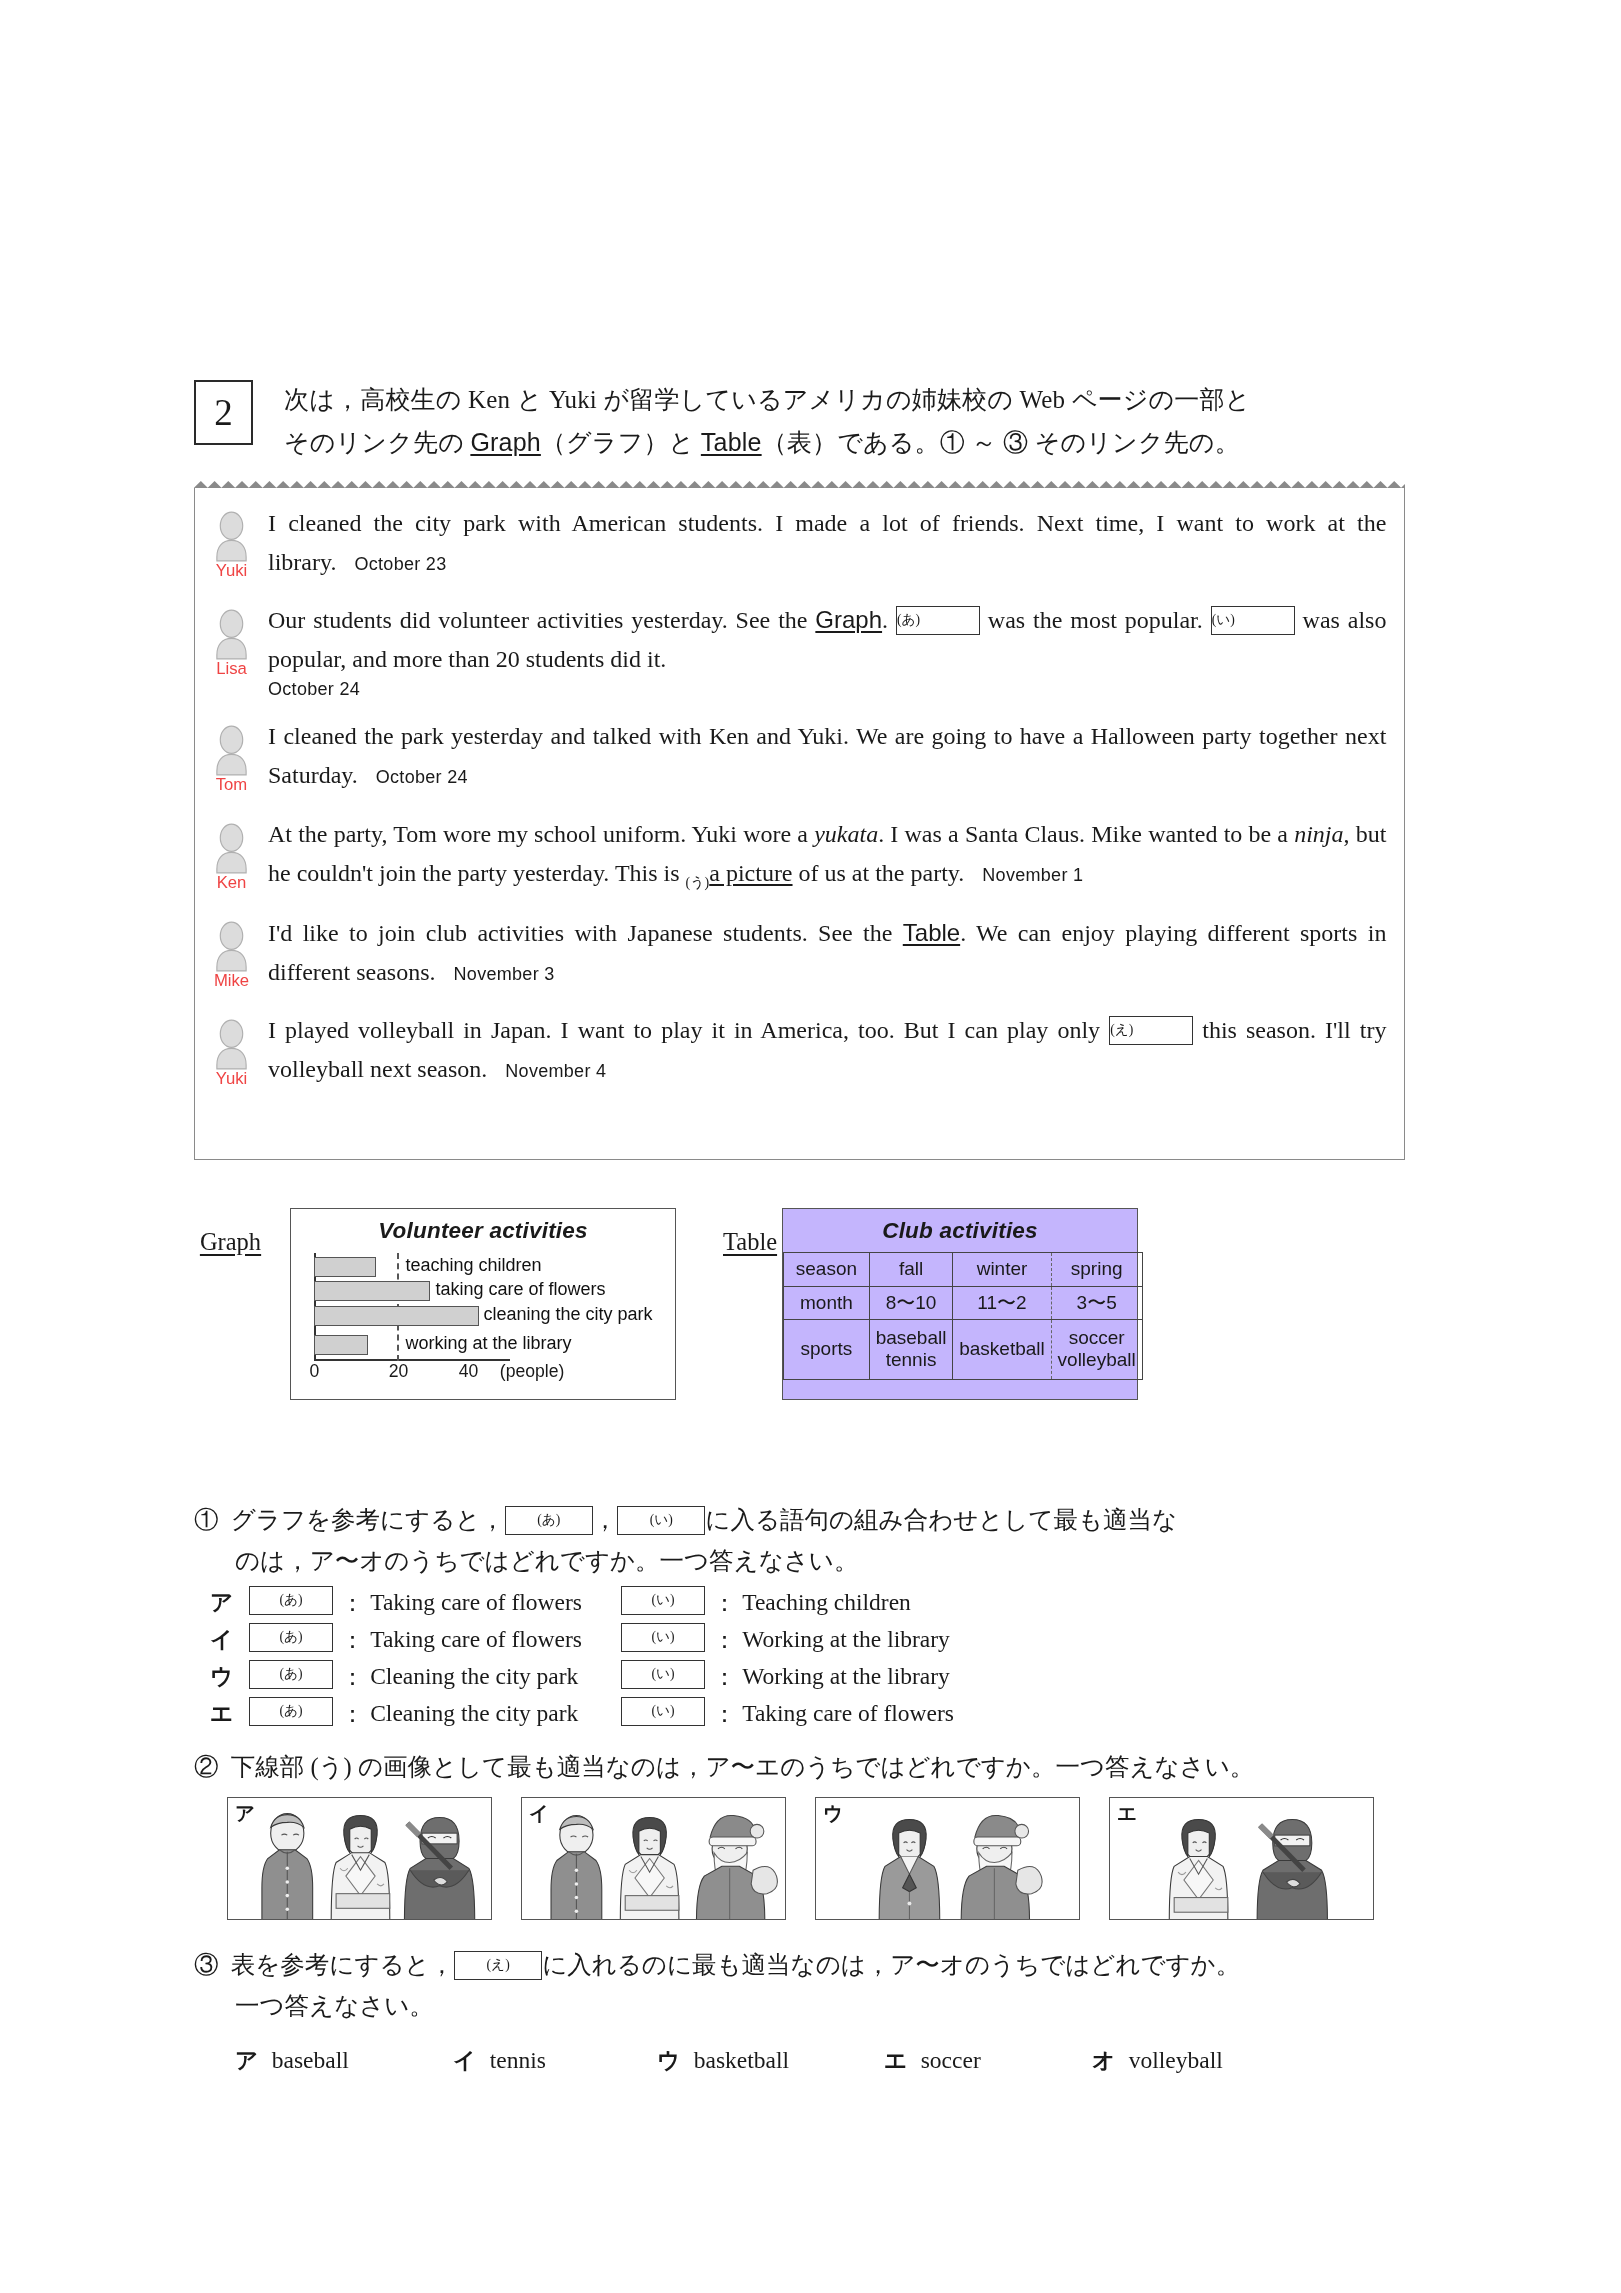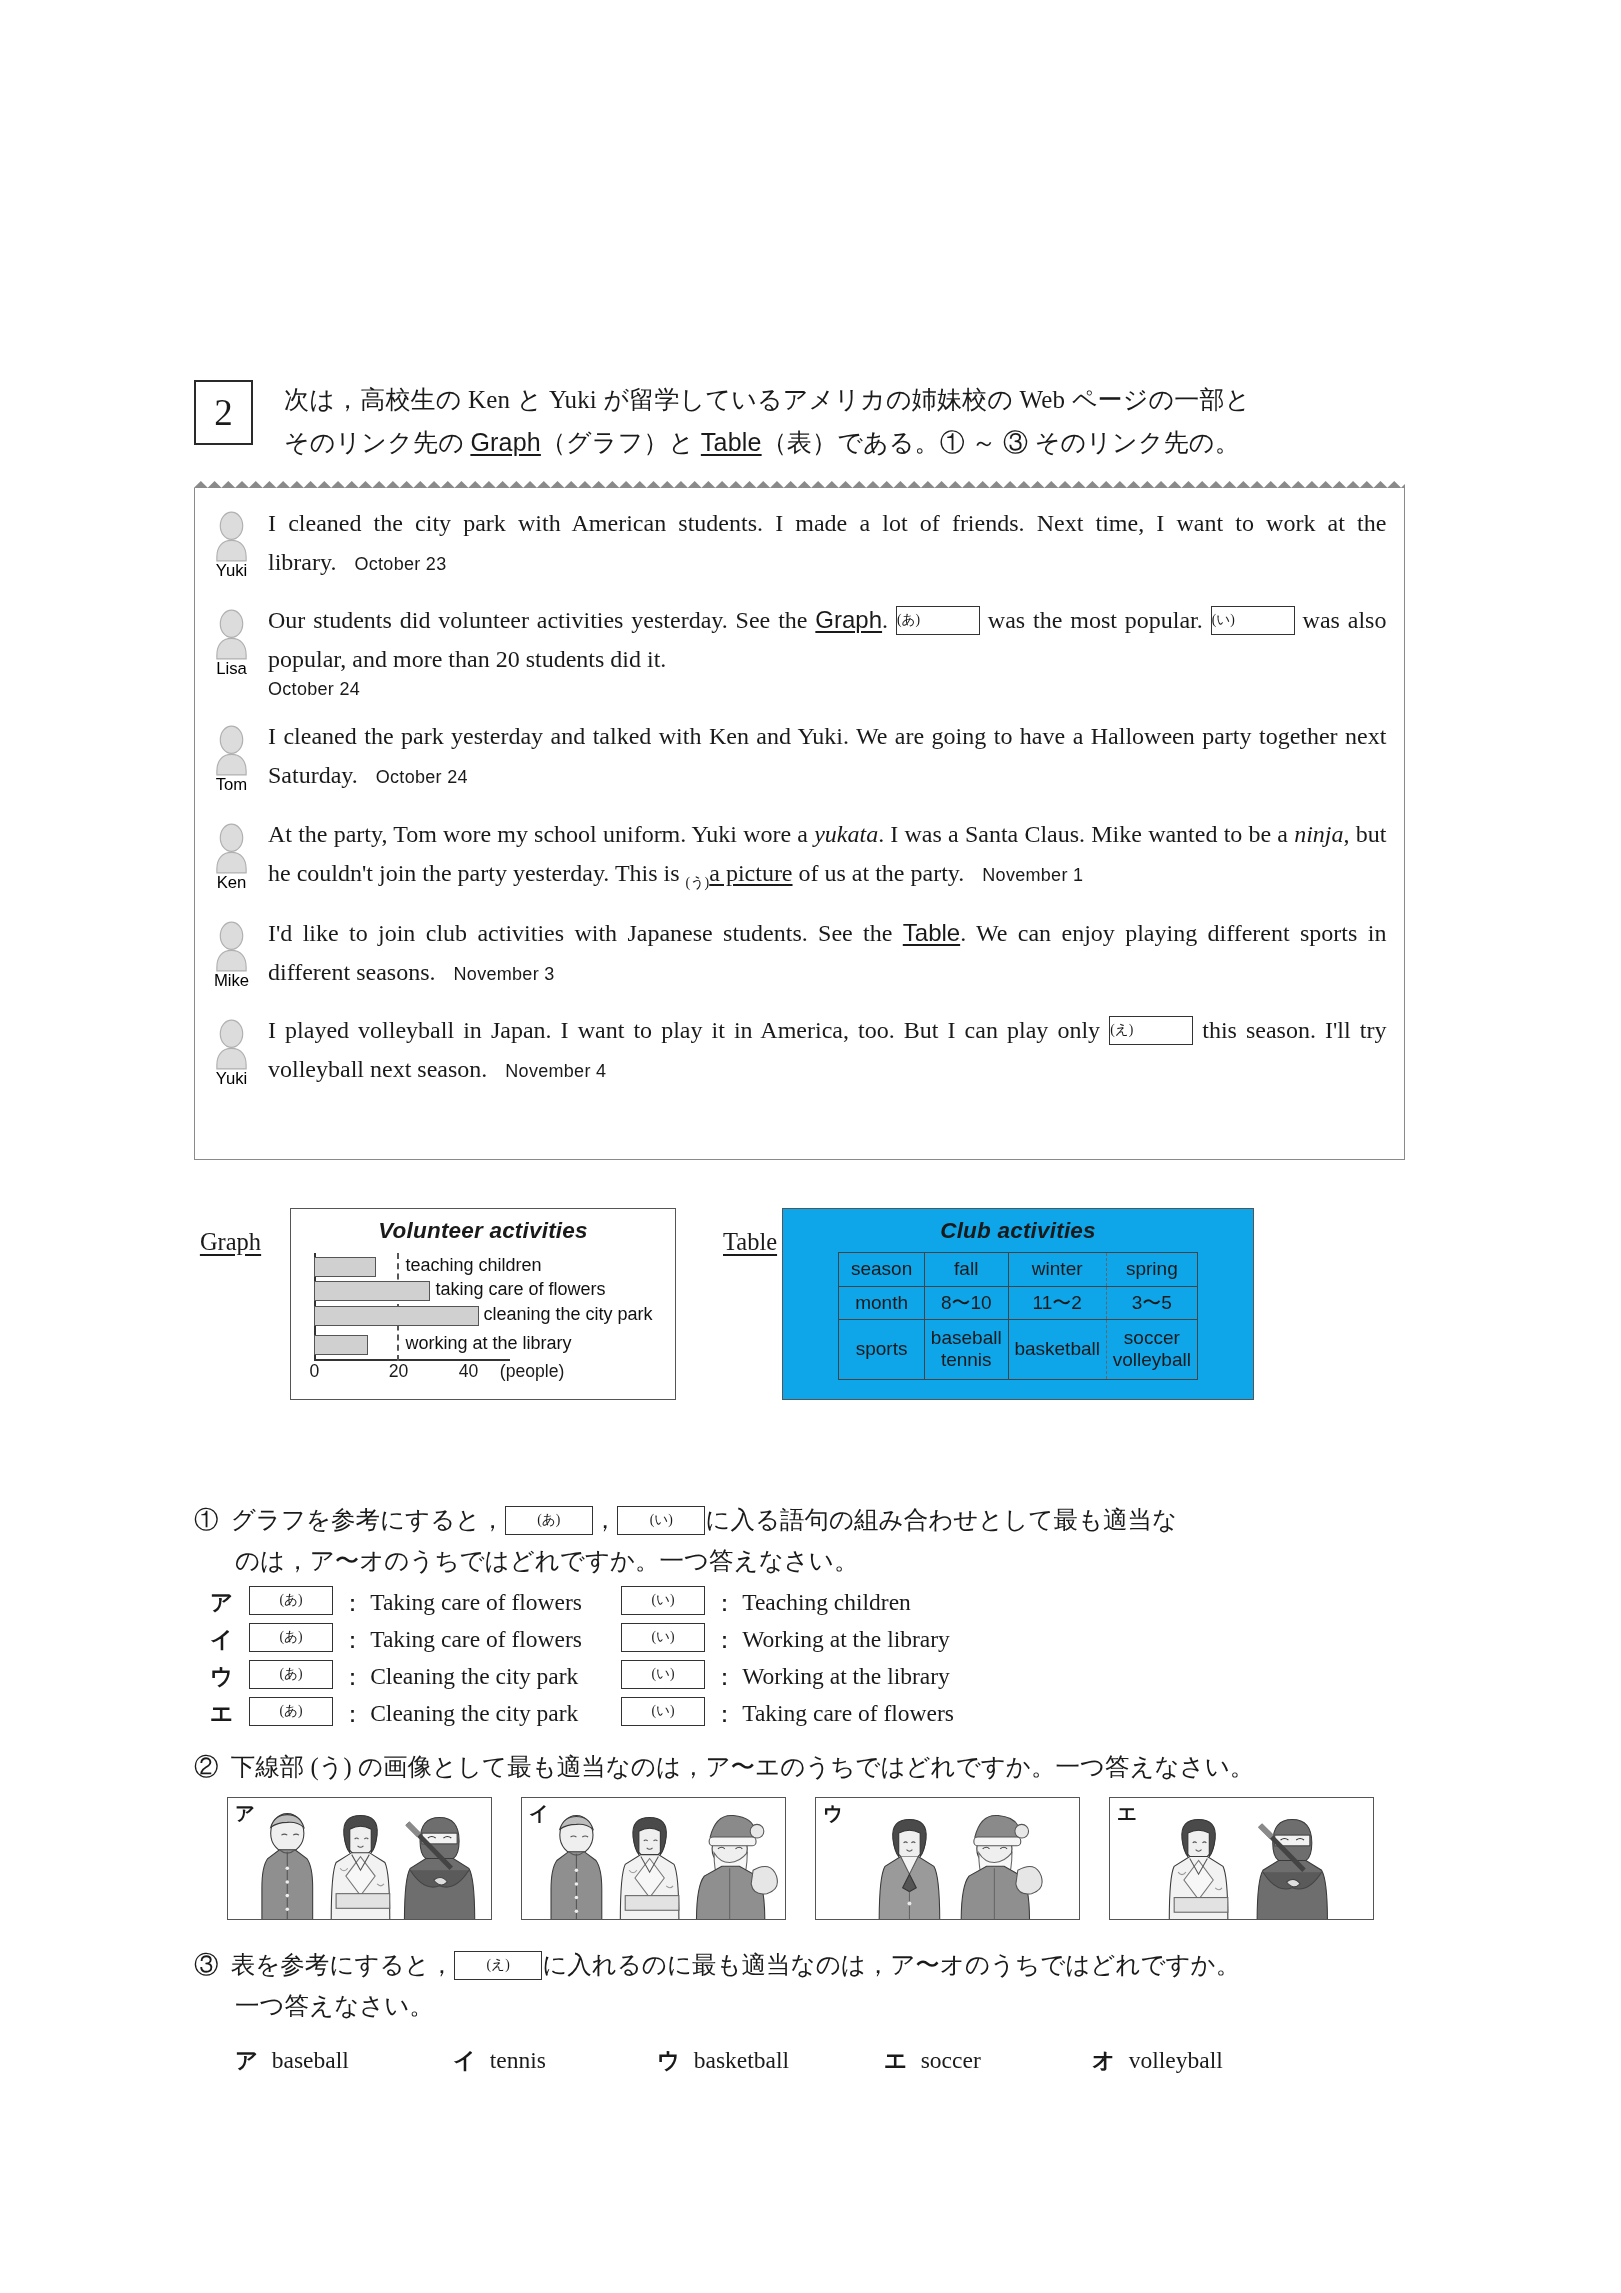--- a/index.html
+++ b/index.html
@@ -44,21 +44,21 @@
     width:1211px; height:11.8px;
     overflow:hidden;
   }
   .torn svg { display:block; }
 
   .post { position:relative; display:flex; }
   .post-av { width:73px; flex:0 0 73px; text-align:center; padding-top:7.8px; }
   .avatar { width:39px; height:51px; margin:0 auto; display:block; }
   .av-name {
     font-family:"Liberation Sans", sans-serif;
-    font-size:16.7px; color:#000000; margin-top:1px; line-height:1;
+    font-size:16.7px; color:#ef4444; margin-top:1px; line-height:1;
   }
   .post-body { flex:1; padding-right:17.6px; }
   .ptext {
     font-size:24px; line-height:1.62;
     text-align:justify; text-align-last:left;
   }
   .pdate {
     font-family:"Liberation Sans", sans-serif;
     font-size:18px; letter-spacing:0.3px;
   }
@@ -86,22 +86,22 @@
   .lbl-graph { left:5.9px; top:23.5px; }
   .lbl-table { left:529px; top:23.5px; }
 
   .graph-box {
     position:absolute; left:96px; top:3.9px;
     width:386px; height:192px;
     border:1.5px solid #555; background:#fff; box-sizing:border-box;
   }
   .table-box {
     position:absolute; left:588px; top:3.9px;
-    width:472px; height:192px;
-    border:1.5px solid #555; background:#0ea5e9; box-sizing:border-box;
+    width:356px; height:192px;
+    border:1.5px solid #555; background:#c4b5fd; box-sizing:border-box;
   }
   .gcaption {
     text-align:center; font-family:"Liberation Sans", sans-serif;
     font-style:italic; font-weight:bold; font-size:22.5px;
     margin-top:8.8px; letter-spacing:0.2px;
   }
 
   
   .chart { position:relative; margin:9.8px 0 0 7.8px; width:369px; height:129px; }
   .axisline { position:absolute; left:15.7px; top:0; width:2px; height:106px; background:#333; }

